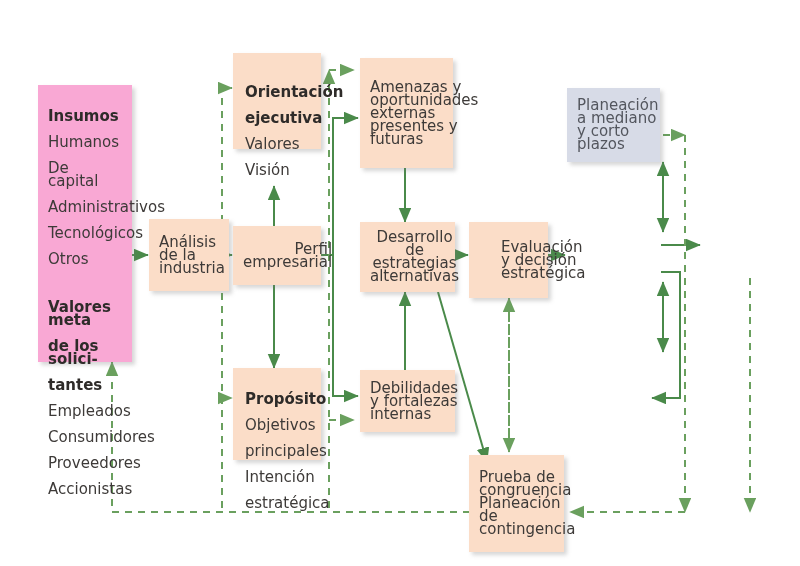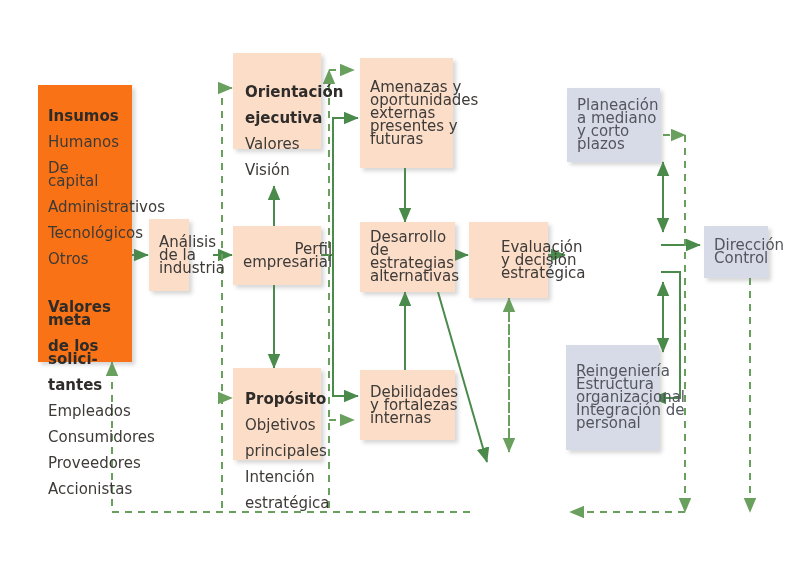--- a/index.html
+++ b/index.html
@@ -15,21 +15,21 @@
     position:absolute;
     box-sizing:border-box;
     color:#3d3a38;
     font-size:15px;
     line-height:13px;
     padding:8px 10px;
     box-shadow:3px 3px 4px rgba(120,120,120,0.30);
     white-space:pre-line;
     z-index:3;
   }
-  .peach-dark{background:#f97316;}
+  .peach-dark{background:#f9a8d4;}
   .peach{background:#fbddc8;}
   .slate{background:#d7dbe7;color:#53565e;}
   .center{display:flex;align-items:center;}
   .node .ttl{font-weight:bold;color:#2e2b29;}
   .node .ln{display:block;}
   svg.edges{position:absolute;left:0;top:0;width:800px;height:566px;z-index:1;overflow:visible;}
 </style>
 </head>
 <body>
 
@@ -94,21 +94,21 @@
     <span class="ttl ln">tantes</span>
     <span class="ln">Empleados</span>
     <span class="ln">Consumidores</span>
     <span class="ln">Proveedores</span>
     <span class="ln">Accionistas</span>
     
     
     
   </div>
 
-  <div class="node peach center" style="left:149px;top:219px;width:40px;height:72px;">
+  <div class="node peach center" style="left:149px;top:219px;width:80px;height:72px;">
     <span>Análisis
 de la
 industria</span>
   </div>
 
   <div class="node peach" style="left:233px;top:53px;width:88px;height:96px;padding:20px 12px;">
     <span class="ttl ln">Orientación</span>
     <span class="ttl ln">ejecutiva</span>
     <span class="ln">Valores</span>
     <span class="ln">Visión</span>
@@ -128,52 +128,47 @@
   </div>
 
   <div class="node peach center" style="left:360px;top:58px;width:93px;height:110px;">
     <span>Amenazas y
 oportunidades
 externas
 presentes y
 futuras</span>
   </div>
 
-  <div class="node peach center" style="left:360px;top:222px;width:95px;height:70px;">
+  <div class="node peach center" style="left:360px;top:222px;width:95px;height:70px;text-align:center;">
     <span>Desarrollo de
 estrategias
 alternativas</span>
   </div>
 
-  <div class="node peach center" style="left:360px;top:370px;width:95px;height:70px;">
+  <div class="node peach center" style="left:360px;top:370px;width:95px;height:62px;">
     <span>Debilidades
 y fortalezas
 internas</span>
   </div>
 
   <div class="node peach center" style="left:469px;top:222px;width:79px;height:76px;padding-left:32px;">
     <span>Evaluación
 y decisión
 estratégica</span>
   </div>
 
+  <div class="node peach center" style="left:469px;top:455px;width:95px;height:97px;">
+    <span>Prueba de
+congruencia
+Planeación de
+contingencia</span>
+  </div>
 
   <div class="node slate center" style="left:567px;top:88px;width:93px;height:74px;">
     <span>Planeación
 a mediano
 y corto plazos</span>
   </div>
 
 
-  <div class="node slate center" style="left:566px;top:345px;width:93px;height:105px;">
-    <span>Reingeniería
-Estructura
-organizacional
-Integración de
-personal</span>
-  </div>
 
-  <div class="node slate center" style="left:704px;top:226px;width:64px;height:52px;">
-    <span>Dirección
-Control</span>
-  </div>
 
 </div>
 
 </body></html>

